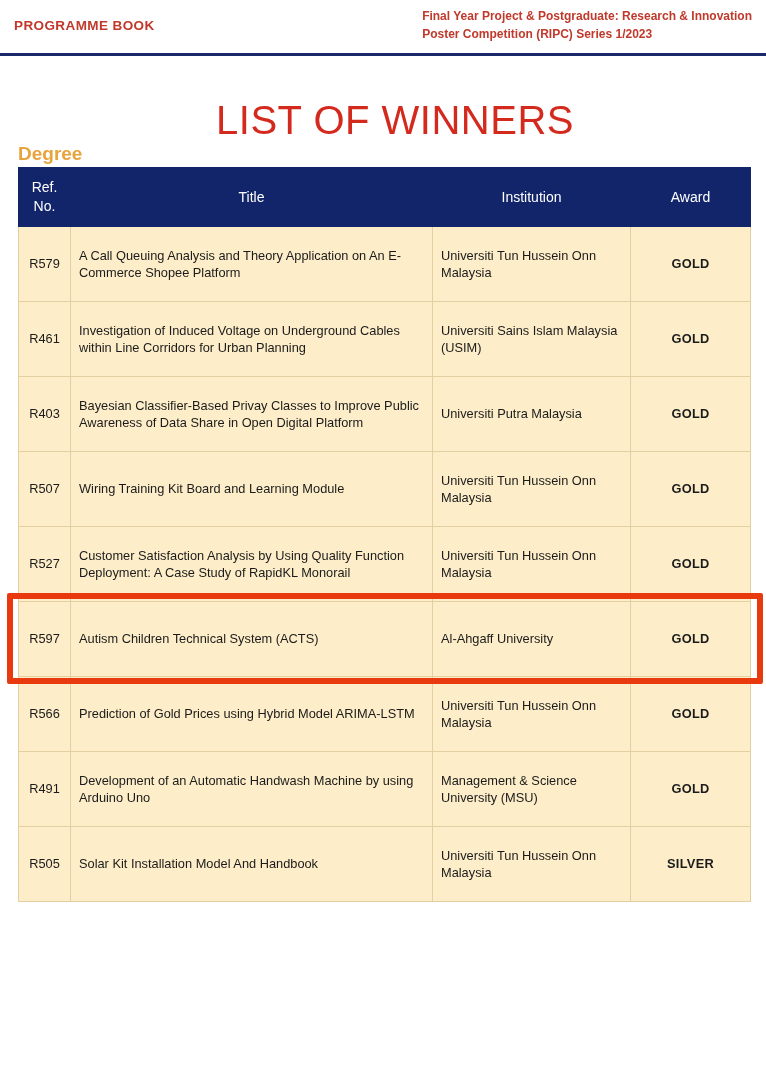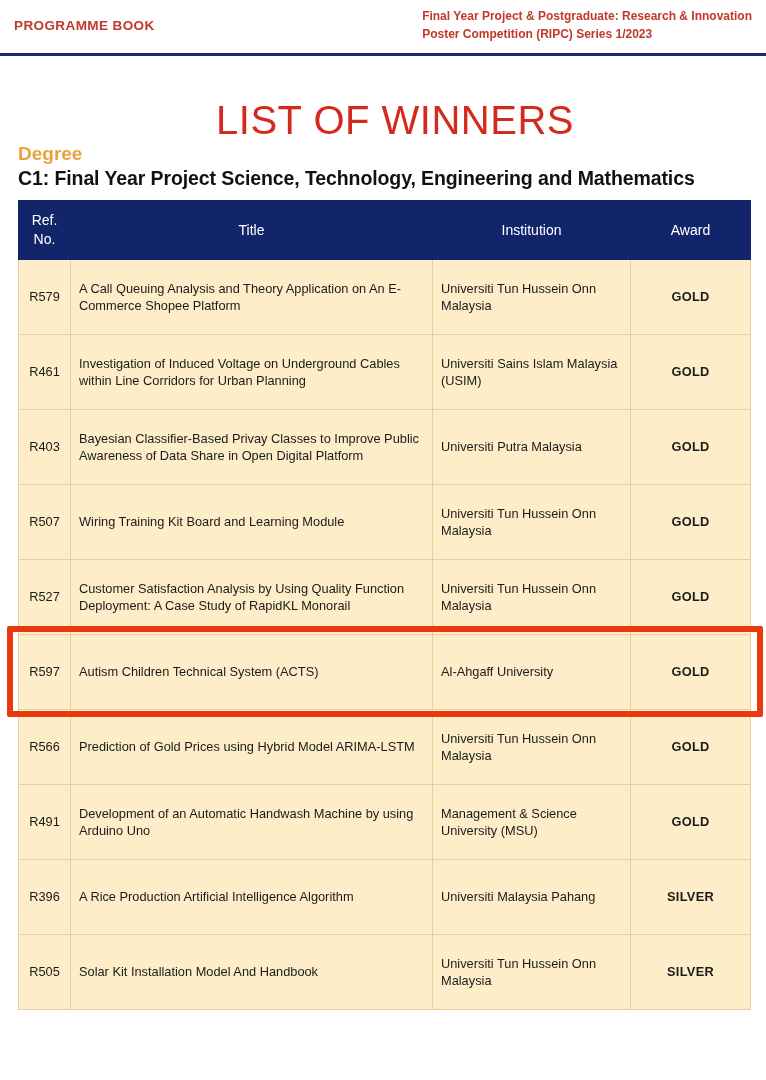--- a/index.html
+++ b/index.html
@@ -131,21 +131,20 @@
   <div class="header-right">
     <div>Final Year Project &amp; Postgraduate: Research &amp; Innovation</div>
     <div>Poster Competition (RIPC) Series 1/2023</div>
   </div>
 </div>
 
 <h1 class="main-title">LIST OF WINNERS</h1>
 
 <div class="section-wrap">
   <div class="degree-label">Degree</div>
-  <div class="category-label">C1: Final Year Project Science, Technology, Engineering and Mathematics</div>
 
   <div class="table-area">
     <table class="winners">
       <colgroup>
         <col class="c-ref">
           <col class="c-title">
           <col class="c-inst">
           <col class="c-award">
       </colgroup>
       <thead>
@@ -202,26 +201,20 @@
             <td class="inst" style="height: 60px;">Universiti Tun Hussein Onn Malaysia</td>
             <td class="award" style="height: 60px;">GOLD</td>
           </tr>
           <tr>
             <td class="ref" style="height: 60px;">R491</td>
             <td class="title" style="height: 60px;">Development of an Automatic Handwash Machine by using Arduino Uno</td>
             <td class="inst" style="height: 60px;">Management &amp; Science University (MSU)</td>
             <td class="award" style="height: 60px;">GOLD</td>
           </tr>
           <tr>
-            <td class="ref" style="height: 60px;">R396</td>
-            <td class="title" style="height: 60px;">A Rice Production Artificial Intelligence Algorithm</td>
-            <td class="inst" style="height: 60px;">Universiti Malaysia Pahang</td>
-            <td class="award" style="height: 60px;">SILVER</td>
-          </tr>
-          <tr>
             <td class="ref" style="height: 60px;">R505</td>
             <td class="title" style="height: 60px;">Solar Kit Installation Model And Handbook</td>
             <td class="inst" style="height: 60px;">Universiti Tun Hussein Onn Malaysia</td>
             <td class="award" style="height: 60px;">SILVER</td>
           </tr>
         </tbody>
     </table>
     <div class="highlight-box" style="display: block; left: -11.5px; top: 426.281px; width: 756px; height: 91px;"></div>
   </div>
 </div>

